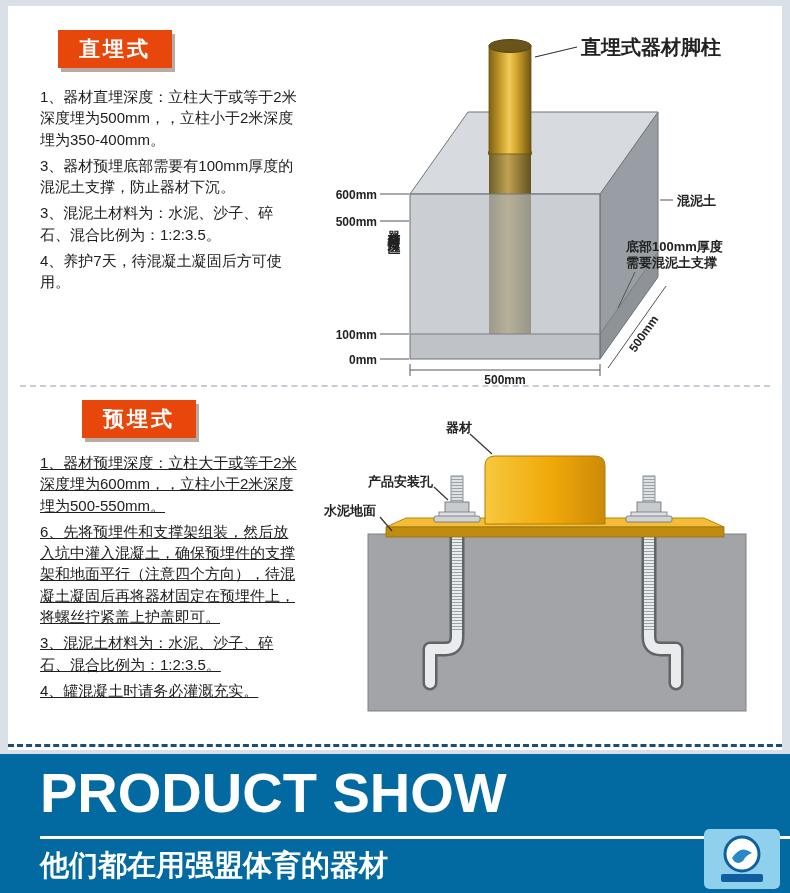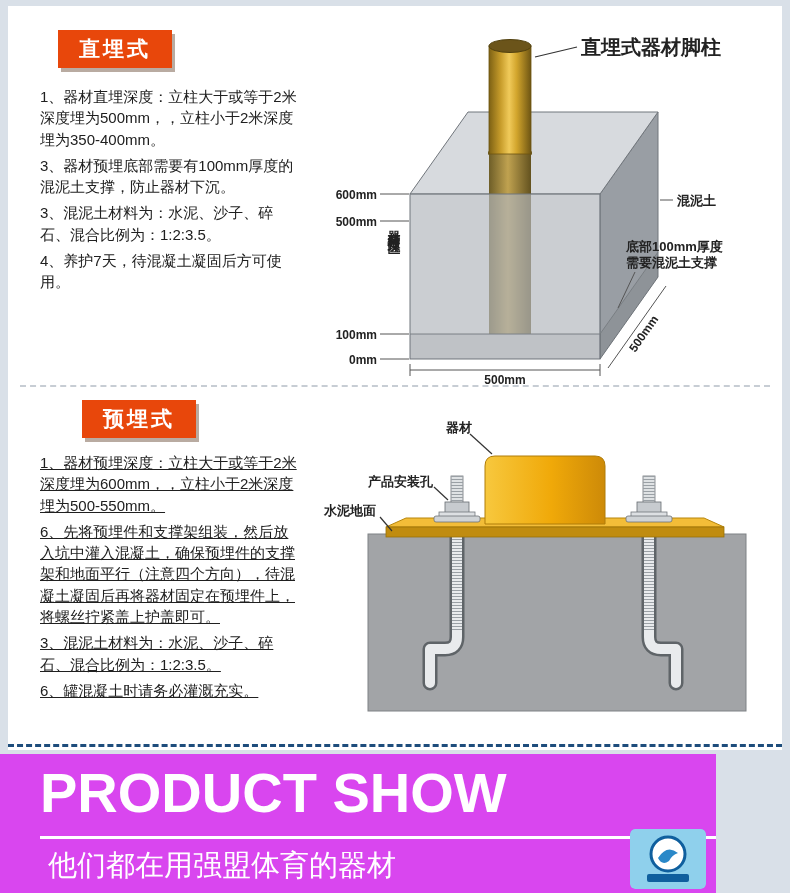--- a/index.html
+++ b/index.html
@@ -27,24 +27,24 @@
                 font-size:12.5px; font-weight:600; color:#222; letter-spacing:2px; }
 
   svg text { font-family:"Liberation Sans","DejaVu Sans",sans-serif; fill:#222; }
   .dim  { font-size:12px; font-weight:600; }
   .lblb { font-size:13px; font-weight:700; }
   .callout-txt { font-size:20px; font-weight:600; }
 
   .divider-gray { position:absolute; left:20px; right:20px; top:385px; border-top:2px dashed #c7cdd4; }
   .divider-navy { position:absolute; left:8px; right:8px; top:744px; border-top:3px dashed #1e4d7c; }
 
-  .banner { position:absolute; left:0; top:754px; width:716px; height:139px; background:#d946ef; }
+  .banner { position:absolute; left:0; top:754px; width:790px; height:139px; background:#0369a1; }
   .banner-title { position:absolute; left:40px; top:8px; font-size:56px; line-height:1.1; font-weight:bold; color:#fff; }
   .banner-rule  { position:absolute; left:40px; right:0; top:82px; height:3px; background:#fff; }
-  .banner-subtitle { position:absolute; left:48px; top:92px; font-size:29px; font-weight:normal; color:#fff; }
+  .banner-subtitle { position:absolute; left:40px; top:92px; font-size:29px; font-weight:bold; color:#fff; }
   .banner-logo { position:absolute; right:10px; bottom:4px; width:76px; height:60px; border-radius:5px; overflow:hidden; }
 </style>
 </head>
 <body>
 
 <div class="page">
   <div class="card"></div>
 
   <div class="badge" id="badge1">直埋式</div>
 
@@ -124,21 +124,21 @@
   </div>
 
   <div class="divider-gray"></div>
 
   <div class="badge" id="badge2">预埋式</div>
 
   <div class="steps" id="steps2">
     <p>1、器材预埋深度：立柱大于或等于2米深度埋为600mm，，立柱小于2米深度埋为500-550mm。</p>
     <p>6、先将预埋件和支撑架组装，然后放入坑中灌入混凝土，确保预埋件的支撑架和地面平行（注意四个方向），待混凝土凝固后再将器材固定在预埋件上，将螺丝拧紧盖上护盖即可。</p>
     <p>3、混泥土材料为：水泥、沙子、碎石、混合比例为：1:2:3.5。</p>
-    <p>6、罐混凝土时请务必灌溉充实。</p>
+    <p>4、罐混凝土时请务必灌溉充实。</p>
   </div>
 
   <div class="diag" id="diag2">
     <svg width="472" height="322" viewBox="0 0 472 322">
       <defs>
         <pattern id="thread" width="6" height="3" patternUnits="userSpaceOnUse">
           <line x1="0" y1="1.5" x2="6" y2="1.5" stroke="#9aa0a5" stroke-width="1"></line>
         </pattern>
         <linearGradient id="colGold" x1="0" y1="0" x2="1" y2="0">
           <stop offset="0" stop-color="#f7c83e"></stop>

